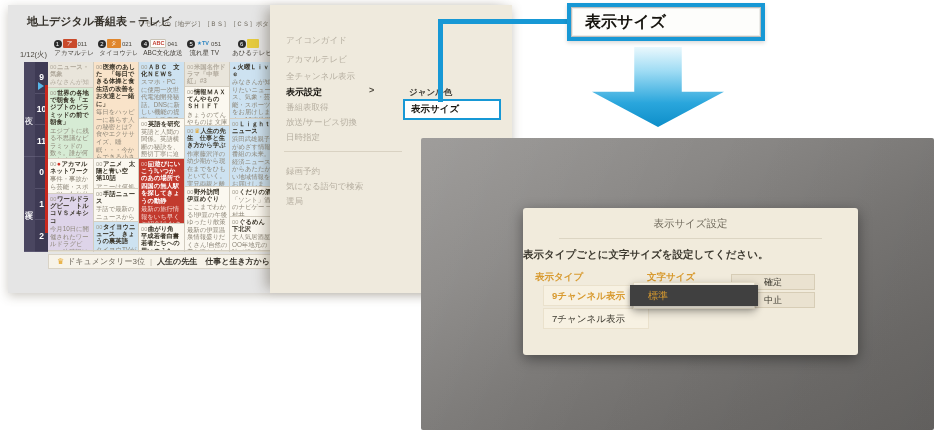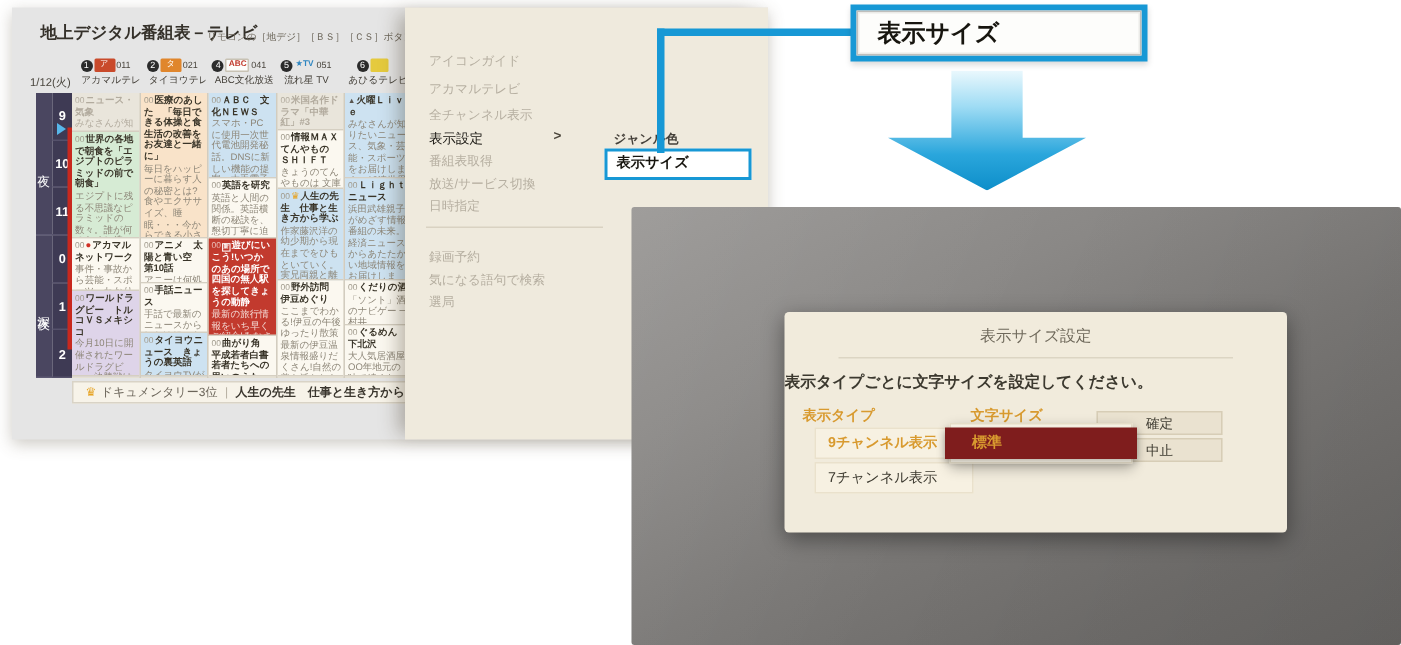--- a/index.html
+++ b/index.html
@@ -52,21 +52,21 @@
                 border:4px solid transparent;border-left:6px solid #57b7ea;}
   .epg-footer{position:absolute;left:40px;top:249px;width:223px;height:15px;background:#f7f3e9;
               border:1px solid #d9d3c6;box-sizing:border-box;display:flex;align-items:center;
               font-size:8px;white-space:nowrap;overflow:hidden;}
   .foot-crown{color:#e6a323;margin:0 3px 0 8px;font-size:8px;}
   .foot-rank{color:#6b655a;} .foot-sep{color:#b5aea0;margin:0 5px;} .foot-prog{color:#3a362e;font-weight:bold;}
   
   .menu-panel{position:absolute;right:0;top:0;width:242px;height:288px;background:#efeadd;
               box-shadow:-8px 0 12px -4px rgba(60,50,30,.35);z-index:5;}
   .menu-item{position:absolute;left:16px;font-size:8.5px;color:#b6afa1;white-space:nowrap;}
-  .menu-item.active{color:#16140f;font-weight:normal;font-size:9px;}
+  .menu-item.active{color:#16140f;font-weight:bold;font-size:9px;}
   .menu-chevron{position:absolute;left:99px;top:80px;font-size:9px;font-weight:bold;color:#4c473c;}
   .menu-divider{position:absolute;left:14px;top:146px;width:118px;height:1px;background:#d9d2c2;}
   .submenu-genre{position:absolute;left:139px;top:82px;font-size:8.5px;font-weight:bold;color:#45413a;}
   .submenu-size{position:absolute;left:133px;top:94px;width:98px;height:21px;background:#fff;
                 border:2.5px solid #1798d5;box-sizing:border-box;font-size:9.5px;font-weight:bold;color:#17150f;
                 line-height:16px;padding-left:6px;}
   
   .conn{position:absolute;background:#1798d5;z-index:20;}
   .conn-h{left:438px;top:19px;width:132px;height:5px;}
   .conn-v{left:438px;top:19px;width:5px;height:83px;}
@@ -92,21 +92,21 @@
   .dlg-types{position:absolute;left:20px;top:77px;}
   .type-row{width:96px;height:19px;line-height:19px;padding-left:8px;background:#f7f1e2;border:1px solid #eae1cc;
             margin-bottom:2px;font-size:9.5px;color:#3b382e;}
   .type-row.selected{color:#d89a2f;font-weight:bold;}
   .dlg-btn{position:absolute;left:208px;width:84px;height:16px;background:#eae2d0;border:1px solid #d7cdb6;
            box-sizing:border-box;font-size:9px;line-height:14px;text-align:center;color:#3b382e;z-index:1;}
   .dlg-btn-ok{top:66px;} .dlg-btn-cancel{top:84px;}
   .dropdown{position:absolute;left:110px;top:74px;width:120px;background:#fbf6e9;border:1px solid #e6dec9;
             box-shadow:0 3px 8px rgba(0,0,0,.30);z-index:2;padding:1px 0;}
   .dd-item{height:20px;line-height:20px;padding-left:14px;font-size:10px;color:#3b382e;}
-  .dd-item.selected{background:#7f1d1d;box-shadow:0 2px 5px rgba(0,0,0,.30);color:#d89a2f;font-weight:bold;
+  .dd-item.selected{background:#404040;box-shadow:0 2px 5px rgba(0,0,0,.30);color:#d89a2f;font-weight:normal;
                     margin:1px -4px;padding-left:18px;position:relative;z-index:3;height:21px;line-height:21px;}
 </style>
 </head>
 <body>
 
 <div class="screen">
 
   <div class="epg-shot">
     <div class="epg-title">地上デジタル番組表－テレビ</div>
     <div class="epg-subtitle">リモコンの［地デジ］［ＢＳ］［ＣＳ］ボタンで放送切換ができ</div>

